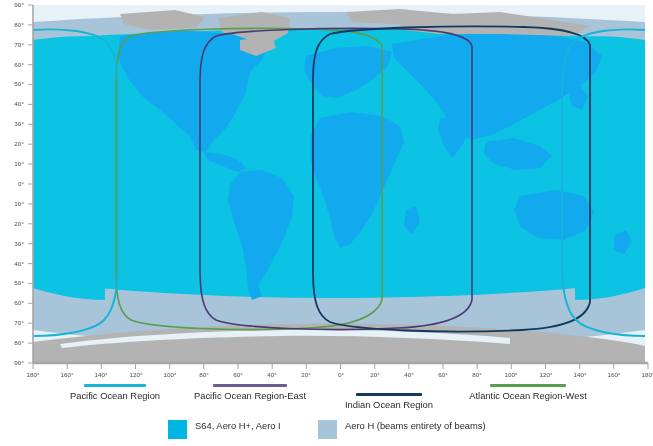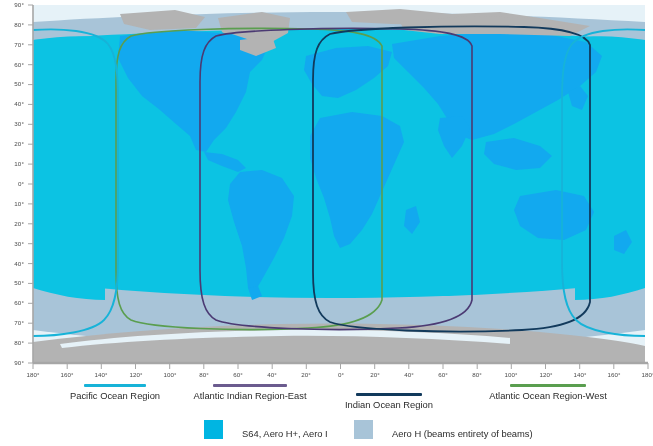--- a/index.html
+++ b/index.html
@@ -12,21 +12,21 @@
   .axis-label{position:absolute;font-size:6.2px;color:#4a4a4a;letter-spacing:.1px;white-space:nowrap;}
   .ylab{text-align:right;width:22px;}
   .xlab{text-align:center;width:30px;}
 
   .legend-lines{position:absolute;left:0;top:384px;width:653px;height:26px;}
   .leg-item{position:absolute;text-align:center;}
   .leg-bar{height:2.6px;border-radius:1px;margin:0 auto 3px auto;}
   .leg-txt{font-size:9.4px;color:#2b2b2b;white-space:nowrap;}
 
   .legend-swatches{position:absolute;left:0;top:416px;width:653px;height:30px;}
-  .sw-item{position:absolute;display:flex;align-items:flex-end;gap:19px;margin-left:36px;}
+  .sw-item{position:absolute;display:flex;align-items:flex-start;gap:8px;}
   .sw-box{width:19px;height:19px;}
   .sw-txt{font-size:9.4px;color:#2b2b2b;white-space:nowrap;}
 </style>
 </head>
 <body>
 
 <div id="root">
 
   <div class="map-wrap">
     <svg class="map-svg" width="653" height="370" viewBox="0 0 653 370">
@@ -214,29 +214,29 @@
 
   <div class="legend-lines">
 
     <div class="leg-item" style="left:55px;top:0;width:120px;">
       <div class="leg-bar" style="width:62px;background:#17b3d8;"></div>
       <div class="leg-txt">Pacific Ocean Region</div>
     </div>
 
     <div class="leg-item" style="left:179px;top:0;width:142px;">
       <div class="leg-bar" style="width:74px;background:#6b5b8e;"></div>
-      <div class="leg-txt">Atlantic Indian Region-East</div>
+      <div class="leg-txt">Pacific Ocean Region-East</div>
     </div>
 
     <div class="leg-item" style="left:331px;top:9px;width:116px;">
       <div class="leg-bar" style="width:66px;background:#123a5c;"></div>
       <div class="leg-txt">Indian Ocean Region</div>
     </div>
 
-    <div class="leg-item" style="left:475px;top:0;width:146px;">
+    <div class="leg-item" style="left:455px;top:0;width:146px;">
       <div class="leg-bar" style="width:76px;background:#5a9e4f;"></div>
       <div class="leg-txt">Atlantic Ocean Region-West</div>
     </div>
   </div>
 
   <div class="legend-swatches">
     <div class="sw-item" style="left:168px;top:4px;">
       <div class="sw-box" style="background:#00b5e2;"></div>
       <div class="sw-txt">S64, Aero H+, Aero I</div>
     </div>

